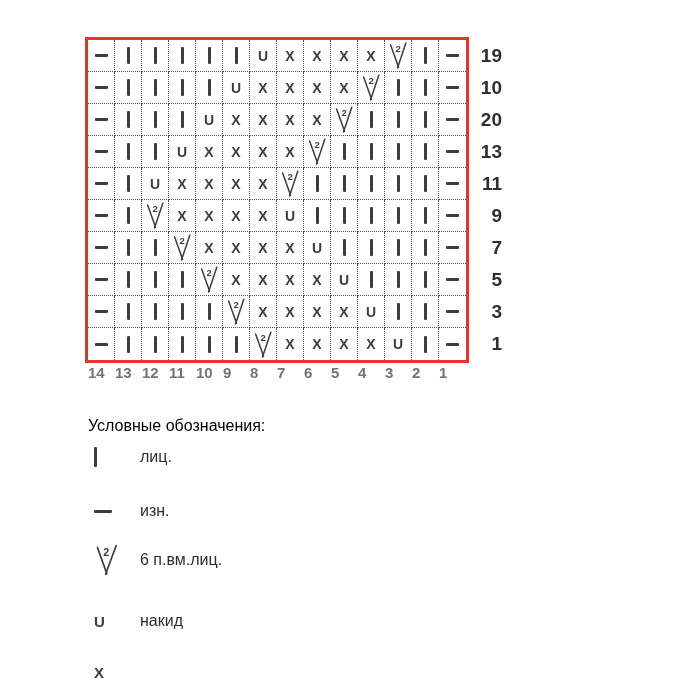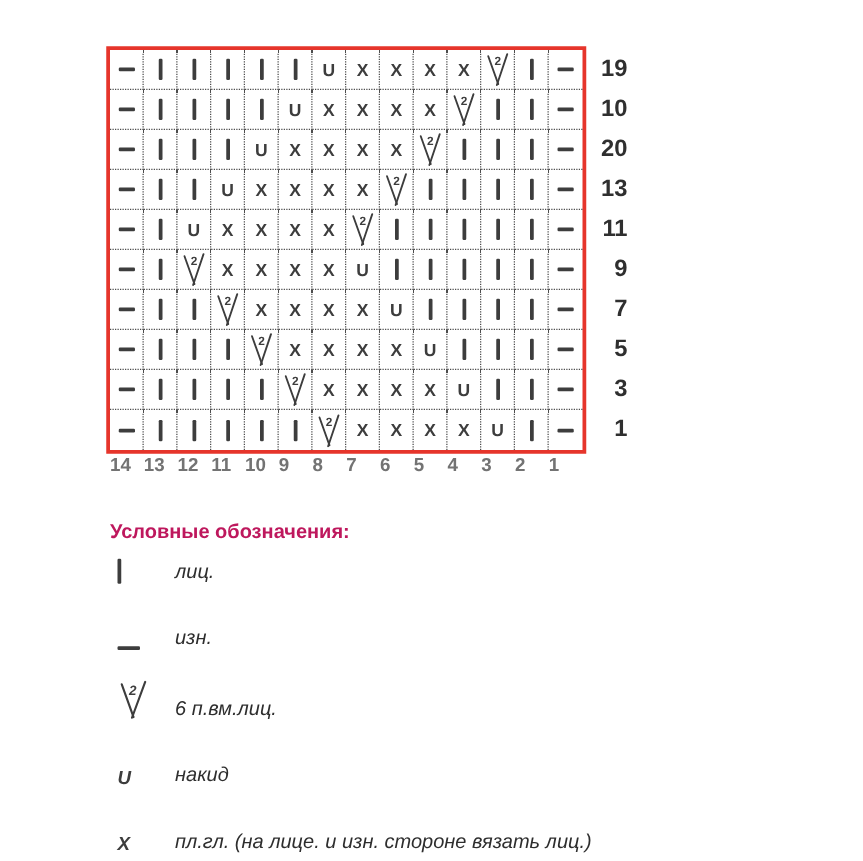--- a/index.html
+++ b/index.html
@@ -29,22 +29,22 @@
 
   .row-labels { margin-left:9px; padding-top:3px; }
   .row-label { height:32px; line-height:32px; width:24px; text-align:right;
                font-size:19px; font-weight:700; color:#2f2f2f; }
 
   .col-labels { position:absolute; left:88px; top:363px; display:grid; grid-template-columns:repeat(14,27px); }
   .col-label { text-align:left; font-size:15px; font-weight:700; color:#737373; line-height:20px; }
 
   
   .legend { position:absolute; left:88px; top:417px; width:560px; height:270px; }
-  .legend-title { font-size:16px; color:#be185d;font-weight:bold; }
-  .legend-item { position:absolute; left:0; display:flex; align-items:flex-end;font-style:italic; }
+  .legend-title { font-size:16px; color:#000000; }
+  .legend-item { position:absolute; left:0; display:flex; align-items:center; }
   .lg-sym { width:52px; display:flex; align-items:center; padding-left:6px; }
   .lg-label { font-size:16px; color:#2e2e2e; white-space:nowrap; }
   .shape-k.lg { width:3px; height:20px; }
   .shape-p.lg { width:18px; height:3px; }
   .lg-letter { font-size:15px; font-weight:700; color:#3d3d3d; line-height:1; }
 </style>
 </head>
 <body>
 
 <div class="chart-area">
@@ -575,15 +575,14 @@
     <span class="lg-sym">
         <span class="lg-letter">U</span>
       </span>
     <span class="lg-label">накид</span>
   </div>
 
   <div class="legend-item" style="top:248px;">
     <span class="lg-sym">
         <span class="lg-letter">X</span>
       </span>
-    <span class="lg-label">пл.гл. (на лице. и изн. стороне вязать лиц.)</span>
   </div>
 </div>
 
 </body></html>

